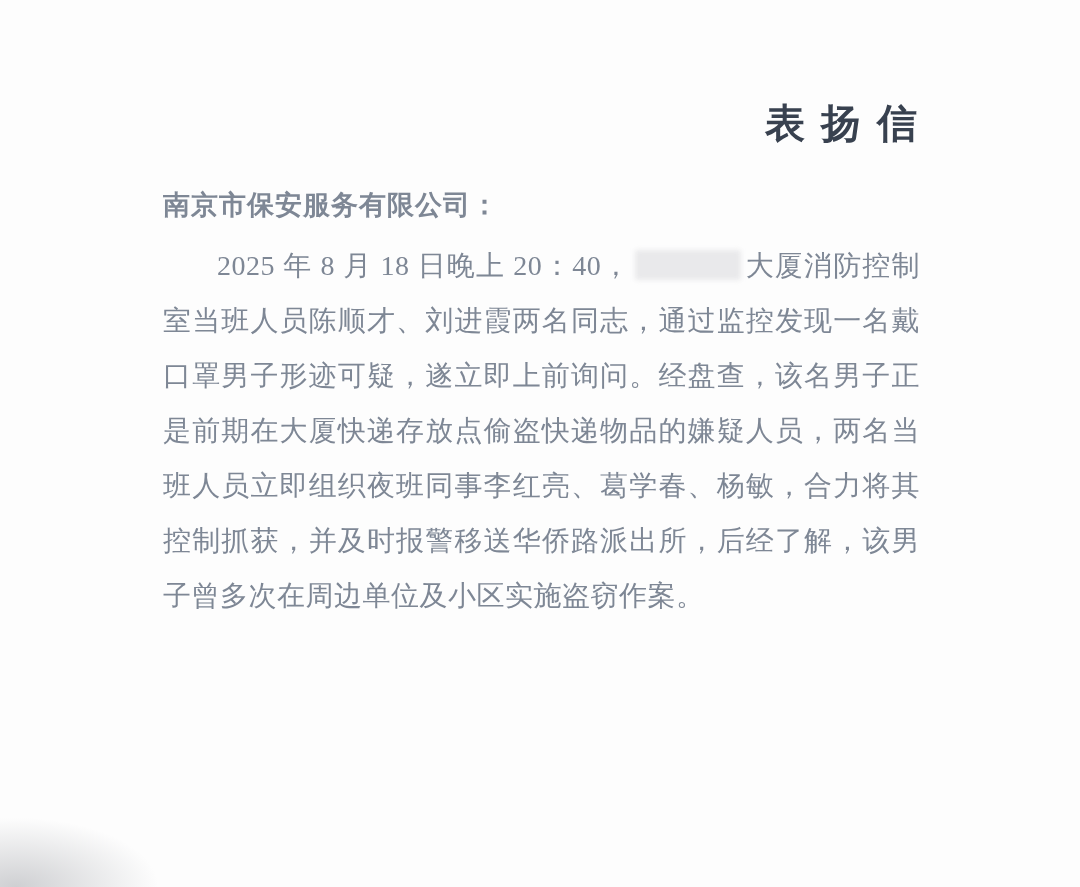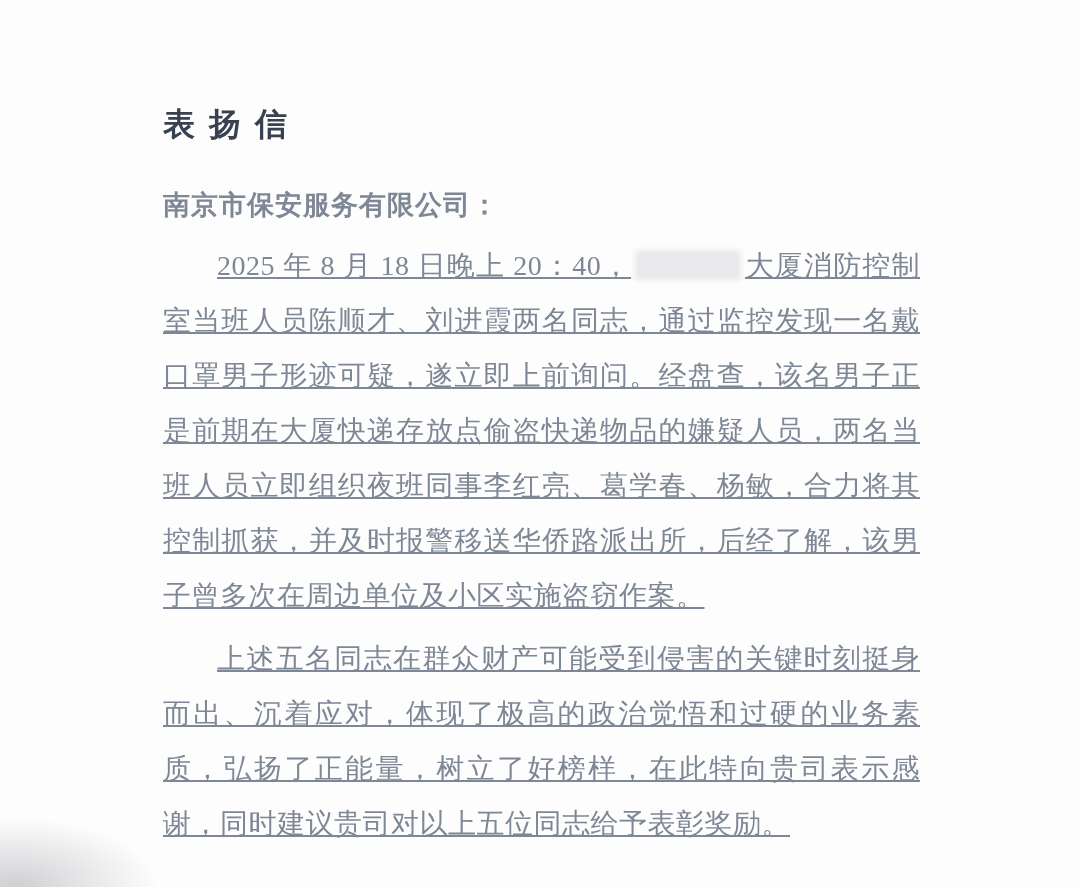--- a/index.html
+++ b/index.html
@@ -15,22 +15,22 @@
   .page {
     position: relative;
     width: 1080px;
     height: 887px;
     background: var(--paper, #fdfdfd);
     box-sizing: border-box;
     padding: 96px 160px 0 163px;
   }
   .letter-title {
     margin: 4px 0 0 0;
-    text-align: left;
-    font-size: 32px;
+    text-align: right;
+    font-size: 40px;
     font-weight: bold;
     letter-spacing: 3px;
     color: var(--title-ink, #38414f);
     line-height: 48px;
   }
   .salutation {
     margin: 40px 0 0 0;
     font-size: 27px;
     line-height: 34px;
     color: var(--body-ink, #7e8795);
@@ -38,21 +38,20 @@
     font-weight: bold;
   }
   .para {
     margin: 0;
     font-size: 28px;
     line-height: 55px;
     color: var(--body-ink, #7e8795);
     text-align: justify;
     text-indent: 54px;
     letter-spacing: 0.5px;
-    text-decoration: underline;
   }
   .para-1 { margin-top: 16px; }
   .para-2 { margin-top: 8px; }
   .redacted {
     display: inline-block;
     width: 106px;
     height: 30px;
     margin: 0 4px;
     vertical-align: -5px;
     background: var(--redaction-fill, #e9e9eb);
@@ -73,17 +72,16 @@
 <body>
 
 <div class="page">
 
   <h1 class="letter-title">表 扬 信</h1>
 
   <p class="salutation">南京市保安服务有限公司：</p>
 
   <p class="para para-1"><span>2025 年 8 月 18 日晚上 20：40，</span><span class="redacted"></span><span>大厦消防控制室当班人员陈顺才、刘进霞两名同志，通过监控发现一名戴口罩男子形迹可疑，遂立即上前询问。经盘查，该名男子正是前期在大厦快递存放点偷盗快递物品的嫌疑人员，两名当班人员立即组织夜班同事李红亮、葛学春、杨敏，合力将其控制抓获，并及时报警移送华侨路派出所，后经了解，该男子曾多次在周边单位及小区实施盗窃作案。</span></p>
 
-  <p class="para para-2">上述五名同志在群众财产可能受到侵害的关键时刻挺身而出、沉着应对，体现了极高的政治觉悟和过硬的业务素质，弘扬了正能量，树立了好榜样，在此特向贵司表示感谢，同时建议贵司对以上五位同志给予表彰奖励。</p>
 
   <div class="scan-shadow"></div>
 
 </div>
 
 </body></html>

